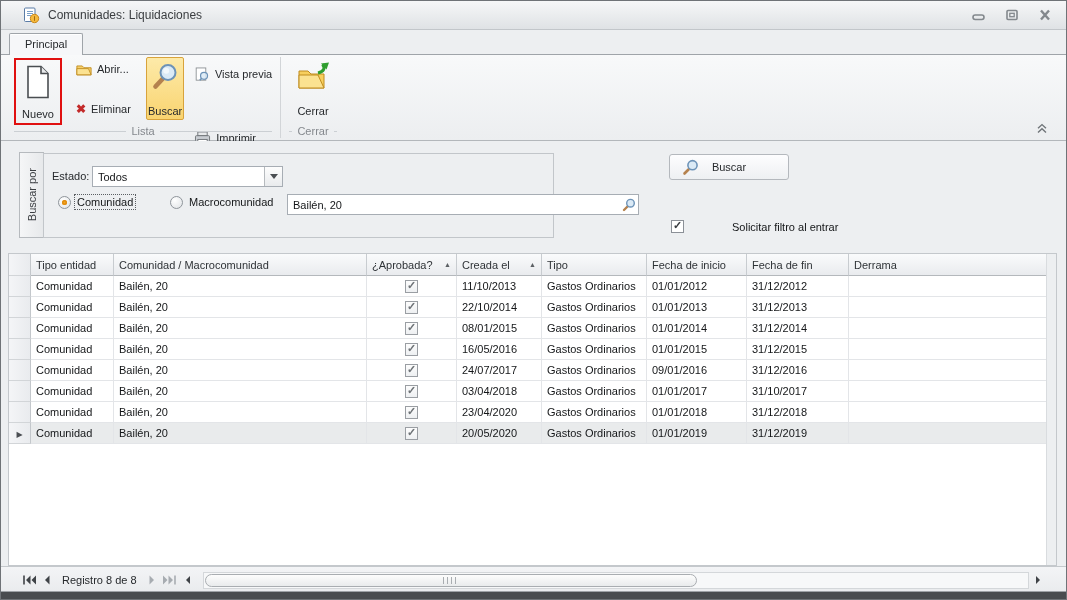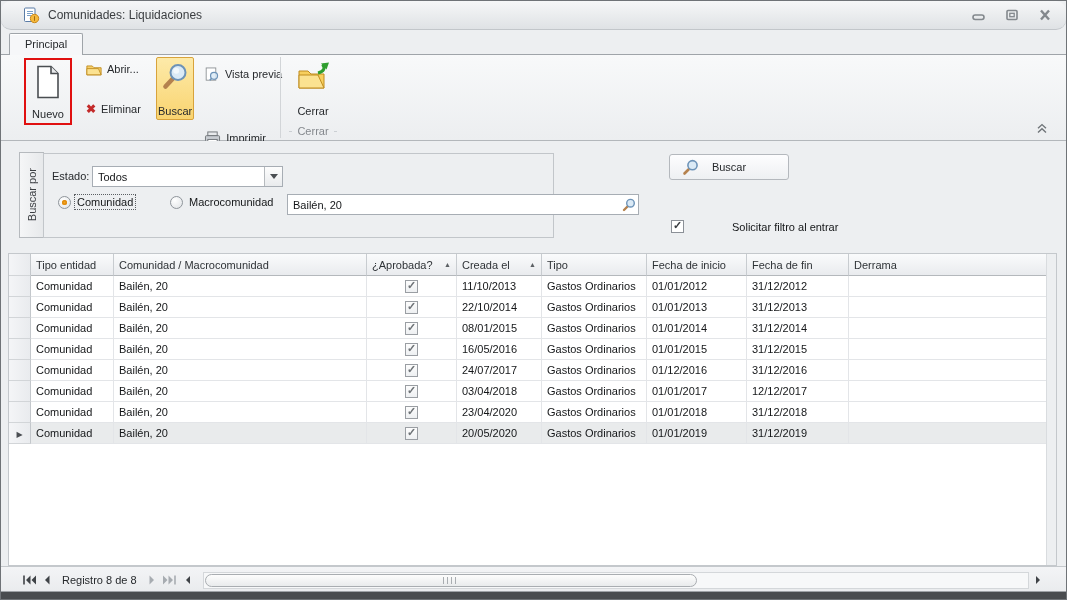--- a/index.html
+++ b/index.html
@@ -3,21 +3,21 @@
 <meta charset="utf-8">
 <style>
   * { box-sizing: border-box; margin: 0; padding: 0; }
   html,body { background:#fff; }
   body { font-family:"Liberation Sans", sans-serif; font-size:11px; color:#1b1e21; }
   .win { position:relative; width:1067px; height:600px; border:1px solid #6f7377; background:#edeff1; overflow:hidden; }
 
   
   .titlebar { position:absolute; left:0; top:0; right:0; height:29px;
     background:linear-gradient(#f6f7f8,#dfe2e5); border-bottom:1px solid #c2c6ca;
-    display:flex; align-items:center; padding:0 8px;border-radius:10px; }
+    display:flex; align-items:center; padding:0 8px; }
   .titlebar .appicon { width:17px; height:17px; margin:0 8px 0 14px; flex:0 0 auto; }
   .titlebar .title { font-size:12px; color:#3a3d40; }
   .winctrls { margin-left:auto; display:flex; gap:6px; }
   .winbtn { width:27px; height:17px; display:flex; align-items:center; justify-content:center; }
 
   
   .tabstrip { position:absolute; left:0; top:29px; right:0; height:25px;
     border-bottom:1px solid #9fa4a9; padding-left:8px; display:flex; align-items:flex-end; }
   .tab { position:relative; padding:4px 15px 5px; background:#f6f7f9; border:1px solid #9fa4a9;
     border-bottom:none; border-radius:2px 2px 0 0; margin-bottom:-1px; color:#26292c;
@@ -28,21 +28,21 @@
     background:linear-gradient(#f8f9fa,#eceef0); border-bottom:1px solid #b3b7bb;
     display:flex; align-items:stretch; padding-left:8px; }
   .rgroup { display:flex; flex-direction:column; }
   .ritems { display:flex; align-items:flex-start; height:68px; padding-top:2px; }
   .gcaption { height:16px; display:flex; align-items:center; color:#84888d; font-size:11px; }
   .gcaption::before,.gcaption::after { content:""; flex:1; height:1px; background:#cbcfd3; margin:0 5px; }
   .groupsep { width:1px; background:#d2d5d8; margin:2px 1px 3px; }
   .bigbtn { width:44px; height:63px; display:flex; flex-direction:column; align-items:center;
     justify-content:space-between; padding:4px 1px 2px; border-radius:2px; border:1px solid transparent; }
   .bigbtn .blabel { color:#26292c; }
-  .nuevo-wrap { border:2px solid #e01010; margin:1px 6px 0 15px; }
+  .nuevo-wrap { border:2px solid #e01010; margin:1px 6px 0 5px; }
   .bigbtn.sel { background:linear-gradient(#fdeaa9,#f9d470); border-color:#d8a33b; }
   .smallstack { display:flex; flex-direction:column; justify-content:flex-start; gap:2px; padding:2px 2px 0 4px; }
   .smallbtn { height:20px; display:flex; align-items:center; gap:5px; padding:0 4px; border-radius:2px; }
   .smallbtn .slabel { color:#26292c; white-space:nowrap; }
   .stack2 { gap:7px; padding-top:7px; }
   .xglyph { color:#c32a2a; font-weight:bold; font-size:12px; line-height:1; }
   .ribbon-collapse { position:absolute; right:16px; bottom:5px; width:14px; height:12px; }
 
   
   .filterbar { position:absolute; left:0; top:140px; right:0; height:112px; background:#edeff1; }
@@ -207,20 +207,23 @@
           <div class="smallbtn">
             <svg width="17" height="15" viewBox="0 0 18 16">
               <rect x="4" y="1" width="10" height="4" fill="#e8eaec" stroke="#6f7478"></rect>
               <rect x="1.5" y="5" width="15" height="6" rx="1" fill="#c9cdd2" stroke="#6f7478"></rect>
               <rect x="4" y="9" width="10" height="5.5" fill="#fff" stroke="#6f7478"></rect>
             </svg>
             <span class="slabel">Imprimir</span>
           </div>
         </div>
       </div>
+      <div class="gcaption">
+          <span>Lista</span>
+        </div>
     </div>
     <div class="groupsep" style="margin:2px 3px;"></div>
     <div class="rgroup" style="width:58px;">
       <div class="ritems" style="justify-content:center;">
         <div class="bigbtn">
           <svg width="32" height="30" viewBox="0 0 32 30">
             <path d="M2 9h9l3 3h13v14H2z" fill="#f7cf5e" stroke="#c08c1e"></path>
             <path d="M2 13h19l6 13H2z" fill="#fbe291" stroke="#c08c1e"></path>
             <path d="M21 11c6-1.5 7.5-5 4.5-8.5" fill="none" stroke="#2f9e2f" stroke-width="3"></path>
             <path d="M29.5 7.5 24 1.5l8-1z" fill="#2f9e2f"></path>
@@ -365,35 +368,35 @@
           </tr>
           <tr>
             <td class="sel"></td>
             <td>Comunidad</td>
             <td>Bailén, 20</td>
             <td class="chk"><span class="gcheckbox">
                 <span class="tick">✓</span>
               </span></td>
             <td>24/07/2017</td>
             <td>Gastos Ordinarios</td>
-            <td>01/12/2016</td>
+            <td>09/01/2016</td>
             <td>31/12/2016</td>
             <td></td>
           </tr>
           <tr>
             <td class="sel"></td>
             <td>Comunidad</td>
             <td>Bailén, 20</td>
             <td class="chk"><span class="gcheckbox">
                 <span class="tick">✓</span>
               </span></td>
             <td>03/04/2018</td>
             <td>Gastos Ordinarios</td>
             <td>01/01/2017</td>
-            <td>12/12/2017</td>
+            <td>31/10/2017</td>
             <td></td>
           </tr>
           <tr>
             <td class="sel"></td>
             <td>Comunidad</td>
             <td>Bailén, 20</td>
             <td class="chk"><span class="gcheckbox">
                 <span class="tick">✓</span>
               </span></td>
             <td>23/04/2020</td>

